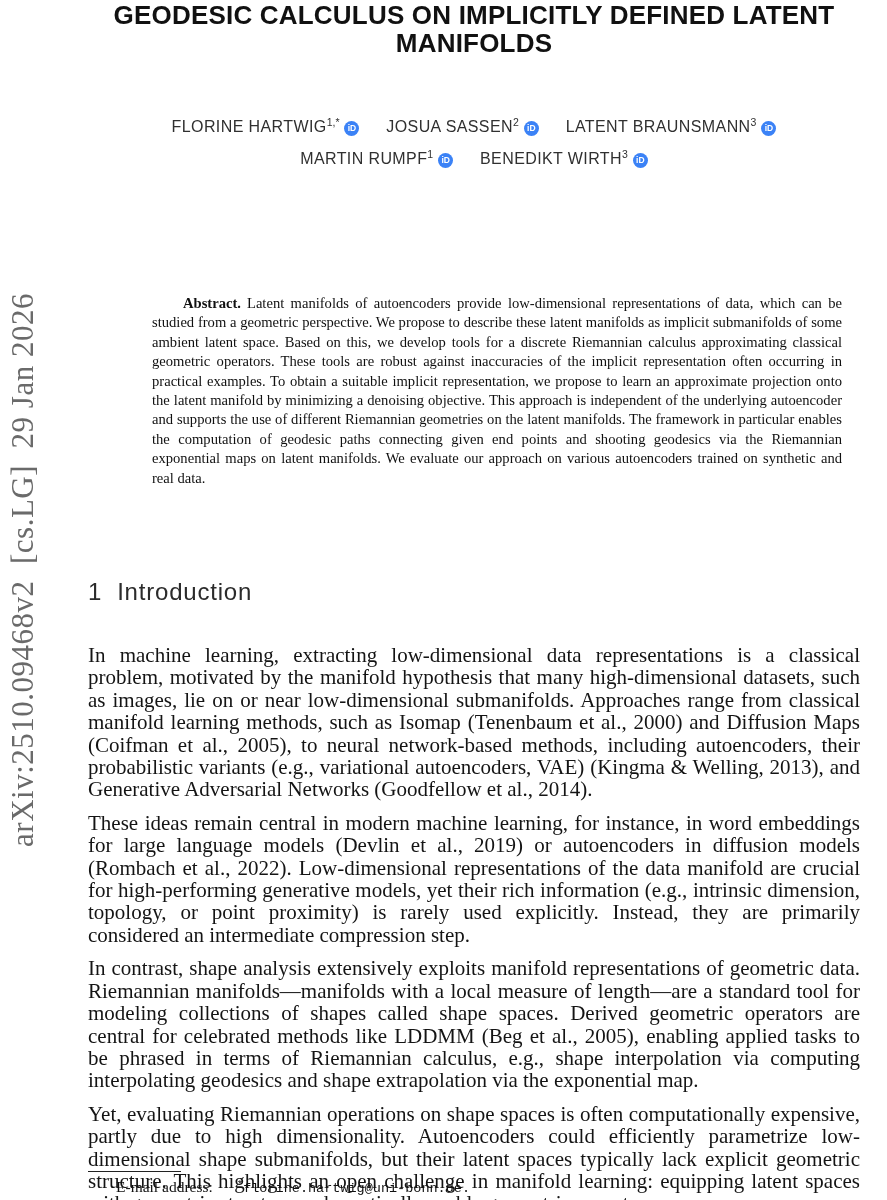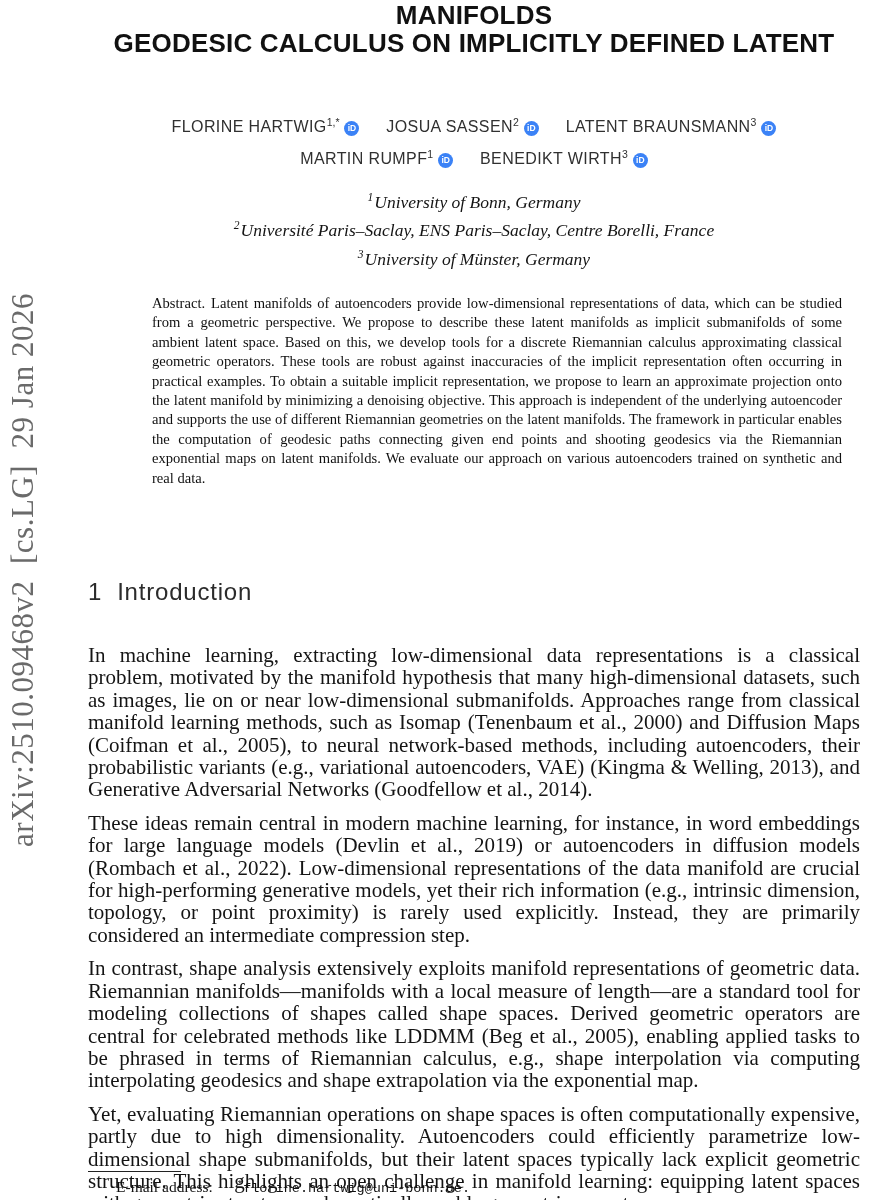--- a/index.html
+++ b/index.html
@@ -85,21 +85,21 @@
   .abstract {
     position: absolute;
     top: 294px;
     left: 64px;
     width: 690px;
     text-align: justify;
     font-size: 14.6px;
     line-height: 19.4px;
     color: #101010;
   }
-  .abstract .abstract-label { font-weight: 400; margin-right: 6px; }
+  .abstract .abstract-label { font-weight: 700; margin-right: 6px; margin-left: 31px; }
   .section-heading {
     position: absolute;
     top: 578px;
     left: 0;
     font-family: "Liberation Sans", sans-serif;
     font-weight: 400;
     font-size: 24px;
     letter-spacing: 0.8px;
     color: #2b2b2b;
   }
@@ -144,41 +144,36 @@
 </head>
 <body>
 
 <div class="page">
 
   <div class="arxiv-strip">arXiv:2510.09468v2  [cs.LG]  29 Jan 2026</div>
 
   <div class="content">
 
     <div class="title">
+      <div>GEODESIC CALCULUS ON IMPLICITLY DEFINED LATENT</div>
       <div>MANIFOLDS</div>
-      <div>GEODESIC CALCULUS ON IMPLICITLY DEFINED LATENT</div>
     </div>
 
     <div class="authors">
       <div>
         <span class="author"><span>FLORINE HARTWIG</span><sup>1,*</sup><span class="orcid-icon">iD</span></span>
         <span class="author"><span>JOSUA SASSEN</span><sup>2</sup><span class="orcid-icon">iD</span></span>
         <span class="author"><span>LATENT BRAUNSMANN</span><sup>3</sup><span class="orcid-icon">iD</span></span>
       </div>
       <div>
         <span class="author"><span>MARTIN RUMPF</span><sup>1</sup><span class="orcid-icon">iD</span></span>
         <span class="author"><span>BENEDIKT WIRTH</span><sup>3</sup><span class="orcid-icon">iD</span></span>
       </div>
     </div>
 
-    <div class="affils">
-      <div><sup>1</sup><span>University of Bonn, Germany</span></div>
-      <div><sup>2</sup><span>Université Paris–Saclay, ENS Paris–Saclay, Centre Borelli, France</span></div>
-      <div><sup>3</sup><span>University of Münster, Germany</span></div>
-    </div>
 
     <div class="abstract">
       <span class="abstract-label">Abstract.</span><span>Latent manifolds of autoencoders provide low-dimensional representations of data, which can be studied from a geometric perspective. We propose to describe these latent manifolds as implicit submanifolds of some ambient latent space. Based on this, we develop tools for a discrete Riemannian calculus approximating classical geometric operators. These tools are robust against inaccuracies of the implicit representation often occurring in practical examples. To obtain a suitable implicit representation, we propose to learn an approximate projection onto the latent manifold by minimizing a denoising objective. This approach is independent of the underlying autoencoder and supports the use of different Riemannian geometries on the latent manifolds. The framework in particular enables the computation of geodesic paths connecting given end points and shooting geodesics via the Riemannian exponential maps on latent manifolds. We evaluate our approach on various autoencoders trained on synthetic and real data.</span>
     </div>
 
     <div class="section-heading">
       <span class="num">1</span><span>Introduction</span>
     </div>
 
     <div class="body-text">

